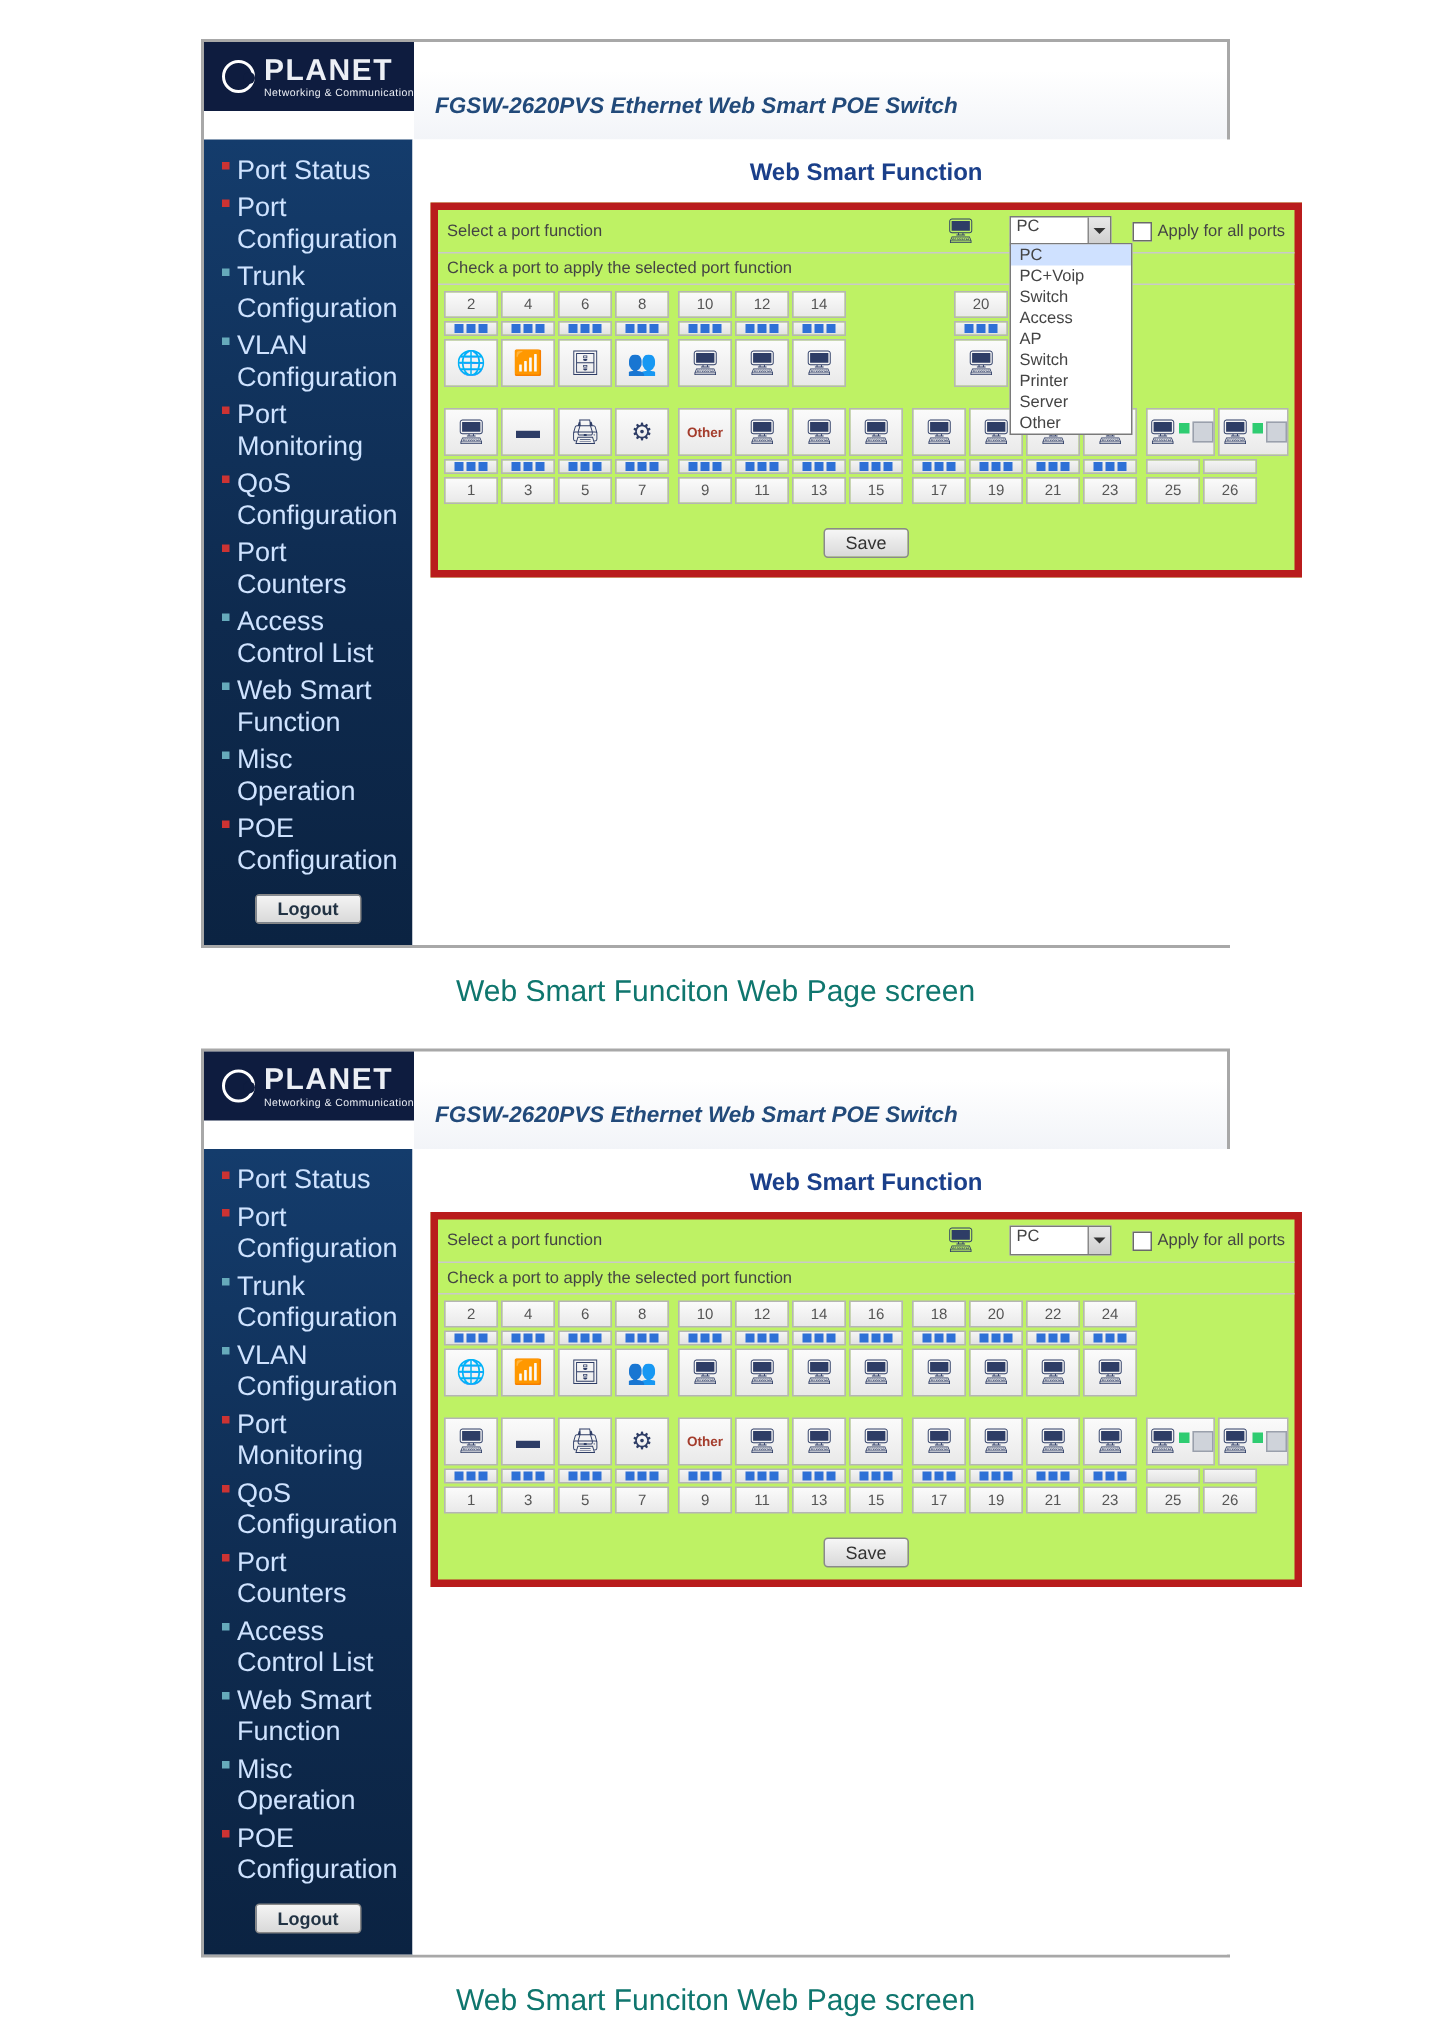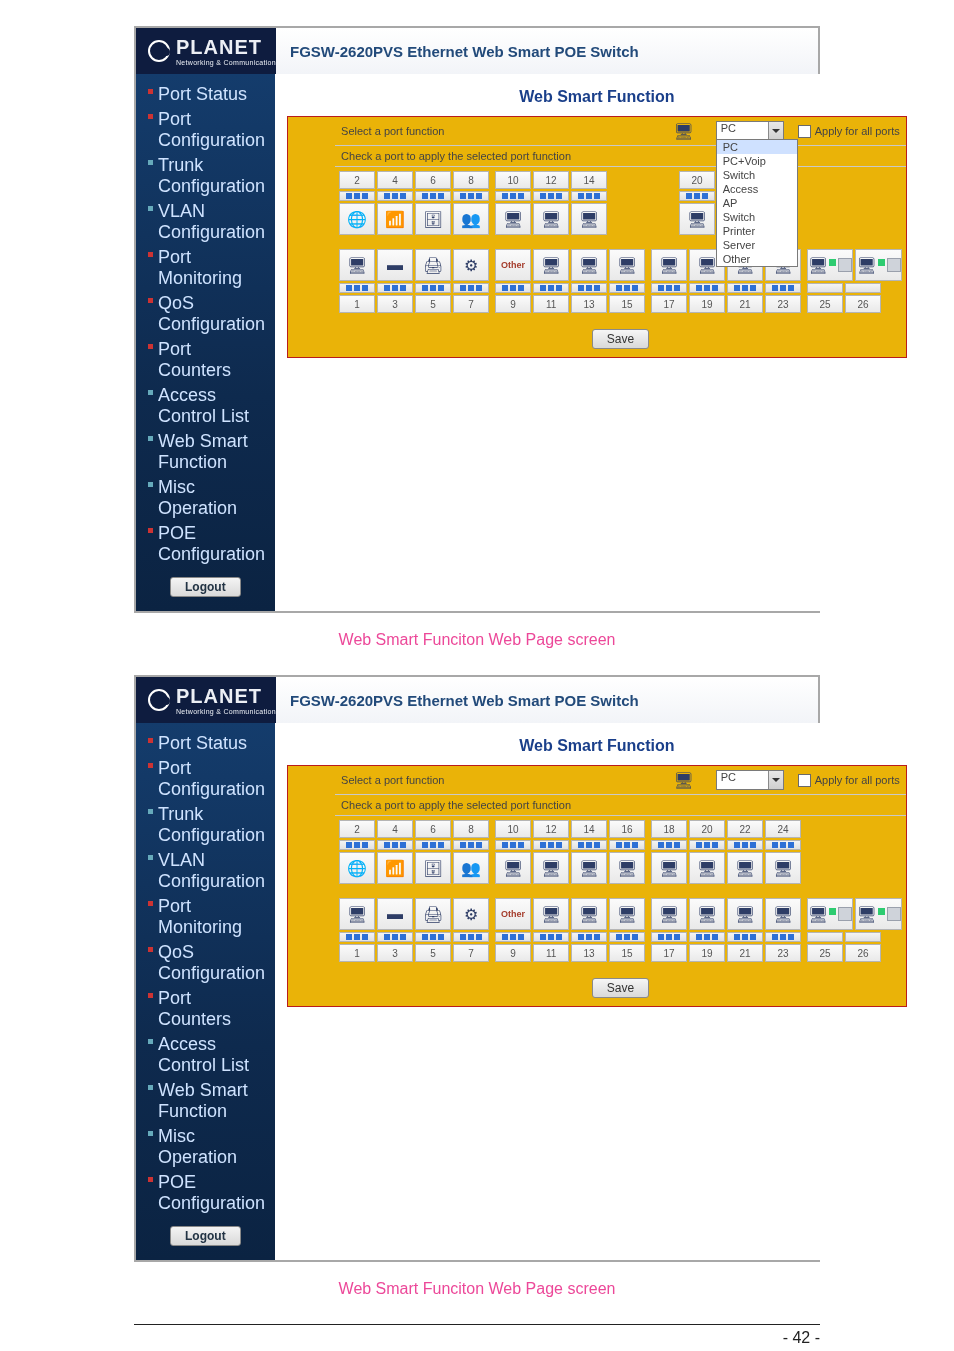--- a/index.html
+++ b/index.html
@@ -5,31 +5,31 @@
   html,body{margin:0;padding:0;background:#fff;font-family:Arial,Helvetica,sans-serif;}
   .page{width:806px;margin:0 auto;padding:26px 60px 40px 60px;box-sizing:border-box;}
   .shot{border:2px solid #a8a8a8;background:#fff;margin-bottom:18px;}
   .shot-in{display:flex;}
   .brand{background:#0e1c3f;color:#eceff5;height:46px;display:flex;align-items:center;padding-left:12px;border-bottom:0;}
   .brand .logo{width:18px;height:18px;border:2px solid #fff;border-radius:50%;margin-right:6px;position:relative;}
   .brand .logo:after{content:"";position:absolute;right:-2px;top:6px;width:8px;height:8px;background:#0e1c3f;border-radius:50%;}
   .brand .t{font-weight:900;font-size:20px;letter-spacing:1px;}
   .brand .sub{font-size:7px;line-height:7px;display:block;letter-spacing:0.3px;}
   .titlebar{flex:1;background:linear-gradient(#fff,#f2f4f8);height:46px;display:flex;align-items:center;padding-left:14px;
-    color:#224a7a;font-weight:700;font-size:15px;}
+    color:#224a7a;font-style:italic;font-weight:700;font-size:15px;margin-top:19px;}
   .body{display:flex;}
   .side{width:170px;background:linear-gradient(#143c6c,#0e2a4e 60%,#0b2342);padding:8px 10px 14px 12px;min-height:300px;}
   .side a{display:block;color:#cfe3ff;font-size:18px;padding:2px 0 2px 10px;position:relative;cursor:pointer;text-decoration:none;}
   .side a:before{content:"";position:absolute;left:0;top:7px;width:5px;height:5px;background:#c33;}
   .side a.blue:before{background:#6ab;}
   .logout{margin:10px 0 0 22px;display:inline-block;background:linear-gradient(#f4f4f4,#d9d9d9);
     border:1px solid #888;border-radius:3px;padding:2px 14px;font-size:12px;color:#234;cursor:pointer;font-weight:bold;}
   .main{flex:1;background:#fff;padding:12px 12px 40px 12px;}
   .h2{color:#1a3f8a;font-weight:800;font-size:16px;text-align:center;margin:2px 0 10px 0;}
-  .panel{border:1px solid #b91c1c;background:#eab308;padding-left:47px;}
+  .panel{border:5px solid #b91c1c;background:#bef264;}
   .row{display:flex;align-items:center;padding:4px 6px;font-size:11px;color:#444;}
   .row.bb{border-bottom:1px solid #c9c9c9;}
   .sel{flex:1;}
   .dd{display:inline-block;border:1px solid #7a7a7a;background:#fff;height:18px;font-size:11px;padding:0 16px 0 4px;
     position:relative;min-width:46px;vertical-align:middle;margin-left:16px;}
   .dd .car{position:absolute;right:0;top:0;bottom:0;width:14px;background:linear-gradient(#e8e8e8,#cfcfcf);
     border-left:1px solid #8a8a8a;display:flex;align-items:center;justify-content:center;}
   .dd .car:after{content:"";border:4px solid transparent;border-top-color:#333;margin-top:3px;}
   .ddlist{position:absolute;left:-1px;top:17px;background:#fff;border:1px solid #7a7a7a;font-size:11px;z-index:5;min-width:80px;}
   .ddlist div{padding:1px 6px;}
@@ -42,21 +42,21 @@
   .cell{border:1px solid #b5b5b5;background:linear-gradient(#fbfbfb,#e9e9e9);height:22px;min-width:34px;
     display:flex;align-items:center;justify-content:center;font-size:11px;color:#555;}
   .cell.h{height:16px;font-size:10px;}
   .cell.lnk{height:8px;min-width:34px;background:linear-gradient(#f4f4f4,#e2e2e2);}
   .cell.lnk span{width:6px;height:6px;background:#2e70d6;margin:0 1px;}
   .cell.ic{height:30px;}
   .ico{font-size:16px;color:#2e3d66;}
   .other{font-size:9px;font-weight:700;color:#a43c2c;}
   .save{display:block;margin:6px auto 8px auto;background:linear-gradient(#f6f6f6,#d9d9d9);border:1px solid #8a8a8a;
     border-radius:3px;padding:2px 14px;font-size:12px;color:#333;cursor:pointer;}
-  .caption{text-align:center;font-size:16px;color:#ec4899;margin:6px 0 26px 0;}
+  .caption{text-align:center;font-size:20px;color:#0f766e;margin:6px 0 26px 0;}
   .pnum{font-size:16px;color:#222;text-align:right;border-top:1px solid #222;padding-top:4px;}
   .spacer{min-width:10px;border:none;background:none;}
   .sfp{display:flex;gap:1px;}
   .sfp .dot{width:7px;height:7px;background:#2ecc71;margin:1px;}
   .sfp .sq{width:12px;height:12px;background:#cfd3da;border:1px solid #9aa0ac;}
 </style>
 </head>
 <body>
 
 <div class="page">

